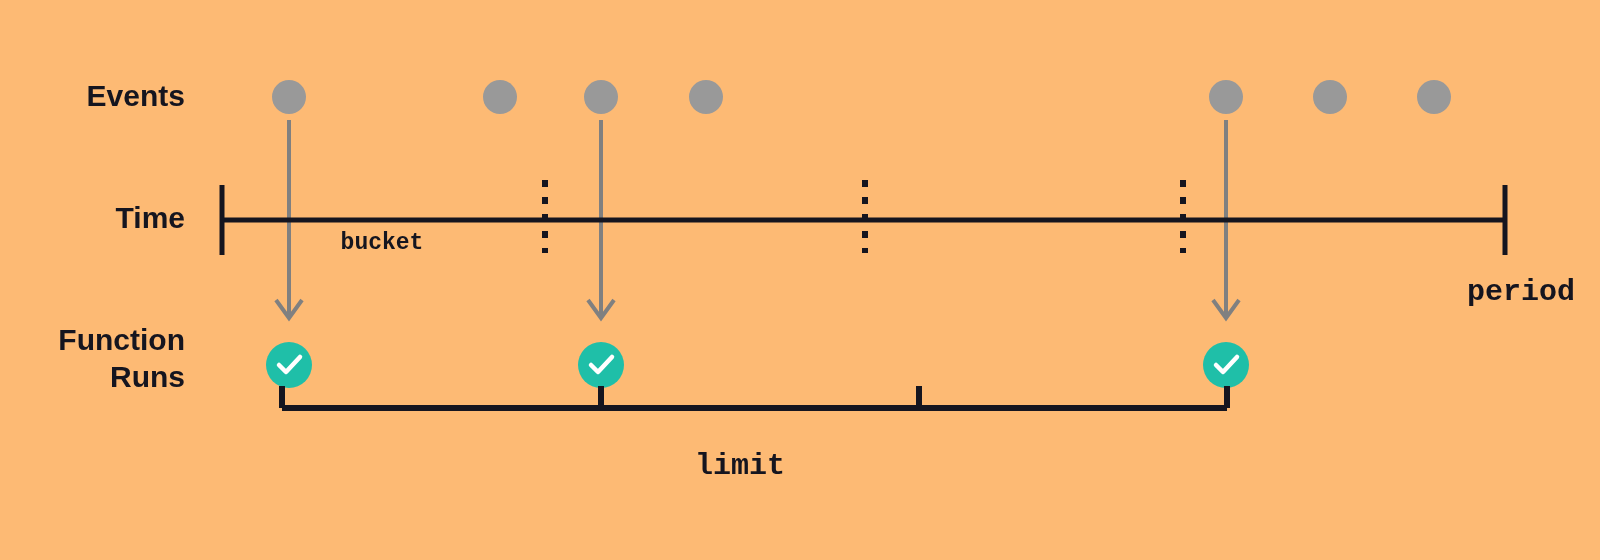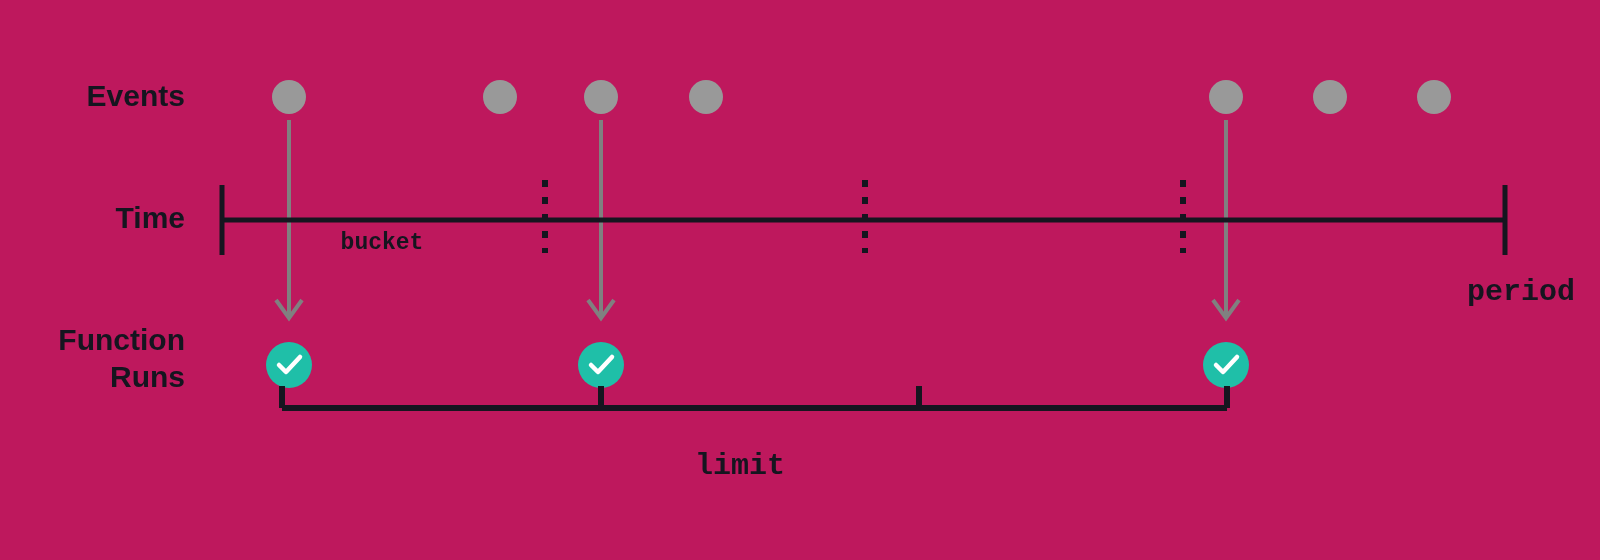--- a/index.html
+++ b/index.html
@@ -38,21 +38,21 @@
   .mono-label-lg {
     font-family: "Liberation Mono", "DejaVu Sans Mono", monospace;
     font-weight: bold;
     font-size: 30px;
     fill: #15151f;
   }
 </style>
 </head>
 <body>
 
-<div id="stage" style="background: #be185d;">
+<div id="stage" style="background: #fdba74;">
   <svg class="diagram" viewBox="0 0 1600 560">
     <g id="g-row-labels">
       <text class="row-label" id="label-events" x="185" y="106" text-anchor="end">Events</text>
       <text class="row-label" id="label-time" x="185" y="228" text-anchor="end">Time</text>
       <text class="row-label" id="label-runs-1" x="185" y="350" text-anchor="end">Function</text>
       <text class="row-label" id="label-runs-2" x="185" y="387" text-anchor="end">Runs</text>
     </g>
 
     <g id="g-connectors">
         <line x1="289" y1="120" x2="289" y2="318" stroke="#808080" stroke-width="4"></line>

